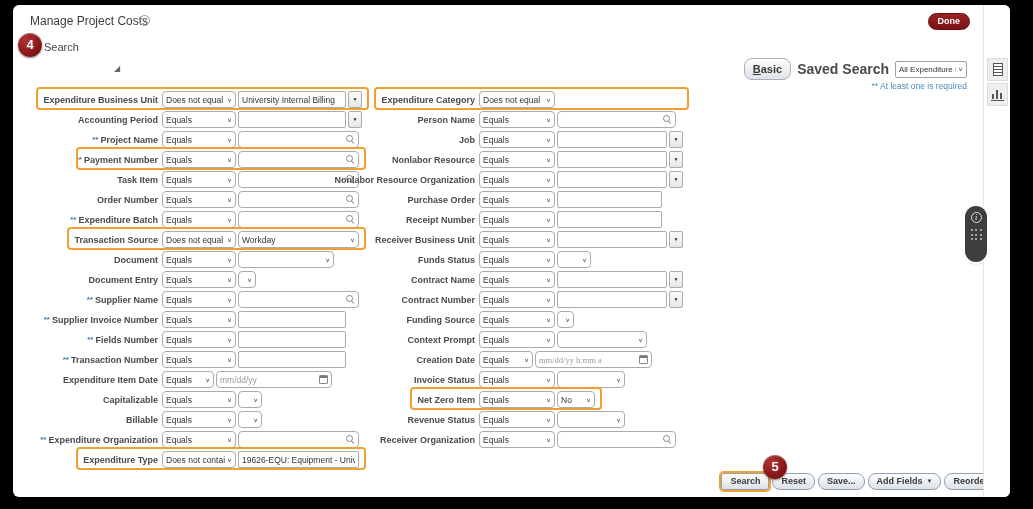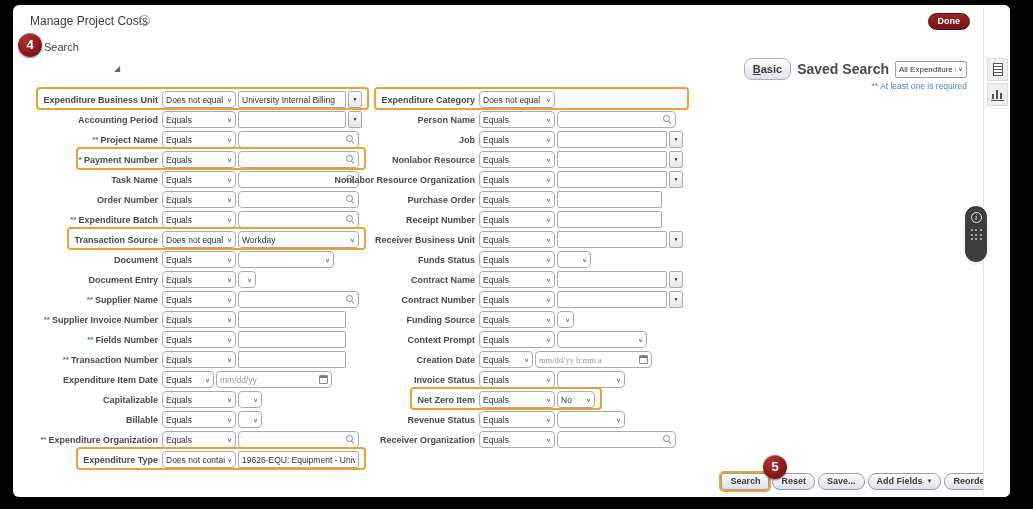--- a/index.html
+++ b/index.html
@@ -139,21 +139,21 @@
           <span class="txt">Equals</span>
           <span class="chev">∨</span>
         </div>
         <div class="box" style="width: 121px;">
           <span class="txt"></span>
           <span class="mag"></span>
         </div>
         <div class="hl-box" style="left: 47px; top: -4px; width: 290px; height: 23px;"></div>
       </div>
       <div class="row">
-        <span class="lbl"><span class="lbl-text">Task Name</span></span>
+        <span class="lbl"><span class="lbl-text">Task Item</span></span>
         <div class="box" style="width: 74px;">
           <span class="txt">Equals</span>
           <span class="chev">∨</span>
         </div>
         <div class="box" style="width: 121px;">
           <span class="txt"></span>
           <span class="mag"></span>
         </div>
       </div>
       <div class="row">

